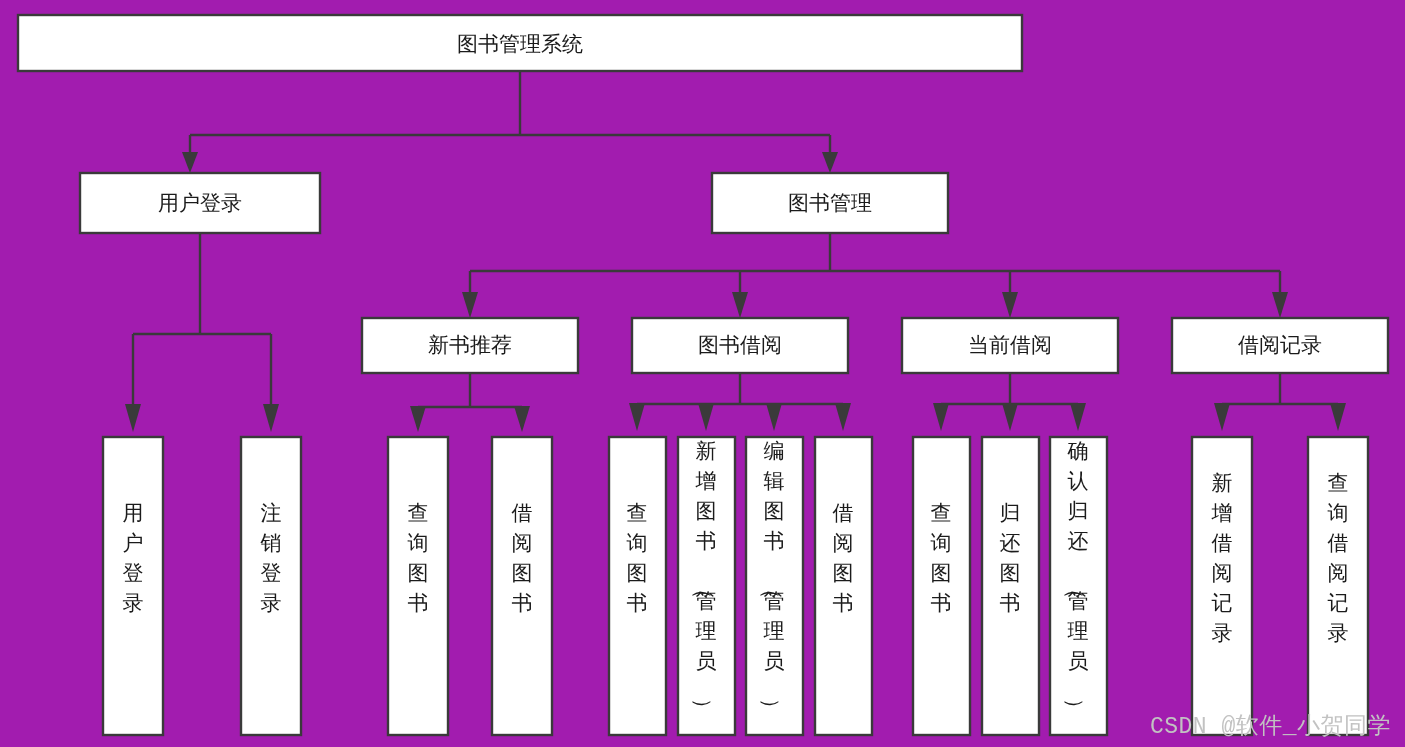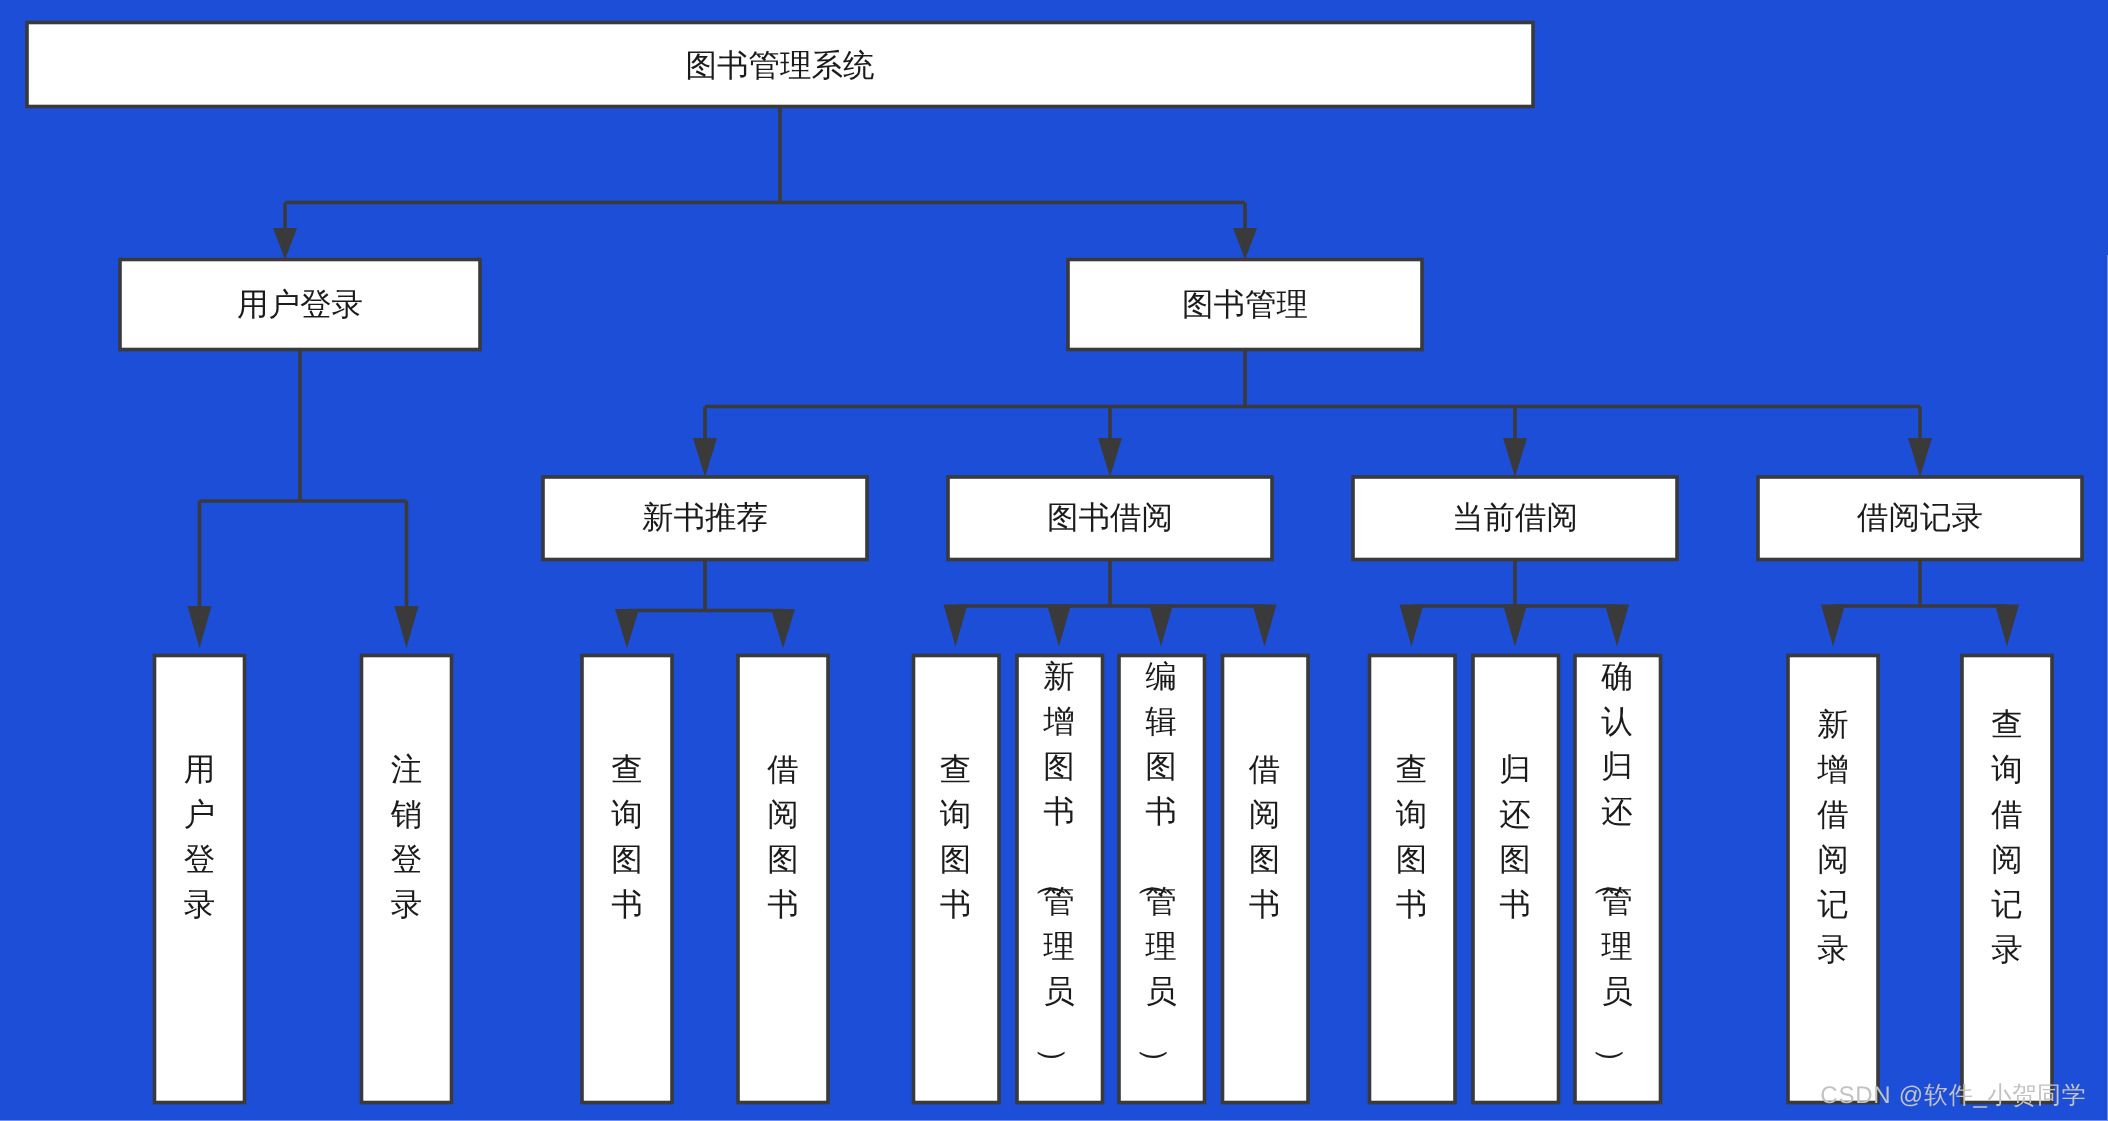--- a/index.html
+++ b/index.html
@@ -10,21 +10,21 @@
   body {
     width: 1405px;
     height: 747px;
     font-family: "DejaVu Sans", "Liberation Sans", sans-serif;
     overflow: hidden;
   }
   #diagram-root {
     position: relative;
     width: 1405px;
     height: 747px;
-    background: #1d4ed8;
+    background: #a21caf;
   }
   svg.diagram-canvas {
     position: absolute;
     top: 0;
     left: 0;
     width: 1405px;
     height: 747px;
   }
   .node-box {
     fill: #ffffff;
@@ -51,22 +51,22 @@
   .node-label-vertical {
     font-family: "DejaVu Sans", "Liberation Sans", sans-serif;
     font-size: 21px;
     fill: #1b1b1b;
     text-anchor: middle;
   }
   .watermark {
     position: absolute;
     right: 14px;
     bottom: 6px;
-    font-family: Liberation Sans, sans-serif;
-    font-size: 16px;
+    font-family: Liberation Mono, monospace;
+    font-size: 23px;
     color: #c2c2c2;
     letter-spacing: 0.5px;
     white-space: nowrap;
     user-select: none;
   }
 </style>
 </head>
 <body>
 
 <div id="diagram-root">

